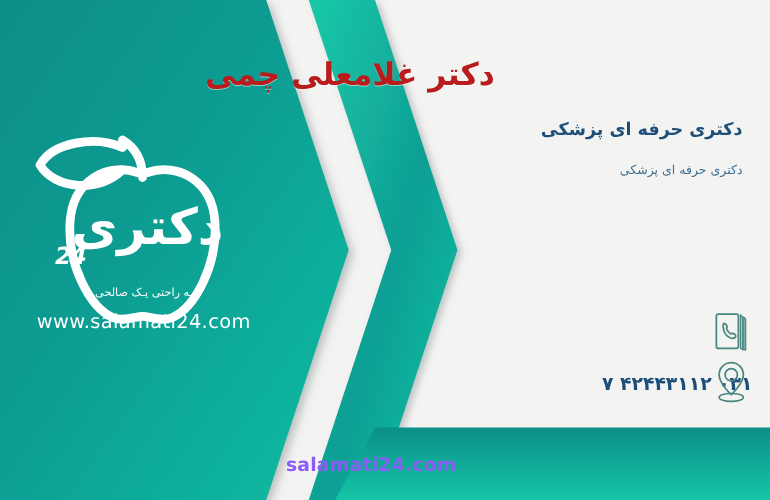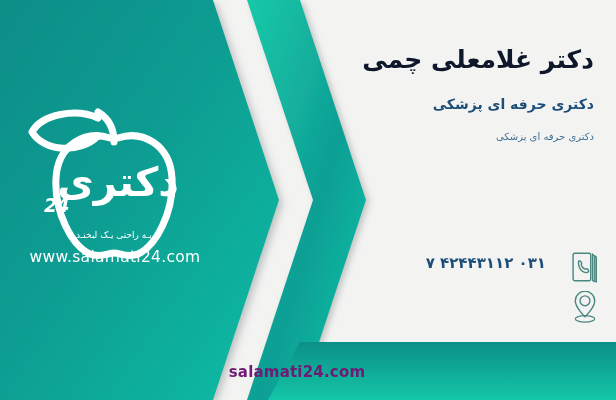--- a/index.html
+++ b/index.html
@@ -18,22 +18,22 @@
   }
 
   
   .geo{position:absolute;inset:0;width:616px;height:400px;}
 
   
   .doctor-name{
     position:absolute;
     top:44px; right:22px;
     width:430px;
-    text-align:right;
-    color:#0f172a;
+    text-align:left;
+    color:#b91c1c;
     font-size:25px;
     font-weight:bold;
     letter-spacing:0px;
     line-height:1.25;
     direction:rtl;
     white-space:nowrap;
     text-shadow:0 1px 0 rgba(255,255,255,.5);
   }
   .doctor-spec-1{
     position:absolute;
@@ -62,24 +62,24 @@
     position:absolute;
     right:14px;
     width:470px;
     direction:rtl;
   }
   .contact.phone{ top:248px; }
   .contact.addr { top:288px; }
 
   .crow{
     display:flex;
-    flex-direction:row;
+    flex-direction:column;
     align-items:flex-start;
     justify-content:flex-start;
-    gap:22px;
+    gap:10px;
   }
   .cicon{
     flex:0 0 34px;
     width:34px;height:38px;
     display:flex;align-items:center;justify-content:center;
     color:#3f7f77;
   }
   .ctext{
     flex:1 1 auto;
     text-align:right;
@@ -105,21 +105,21 @@
   .footer{
     position:absolute;
     left:0;bottom:0;
     width:616px;height:58px;
   }
   .footer-text{
     position:absolute;
     left:0;right:0;
     bottom:19px;
     text-align:center;
-    color:#701a75;
+    color:#8b5cf6;
     font-size:15px;
     font-weight:bold;
     letter-spacing:.2px;
     direction:ltr;
     padding-right:22px;
   }
 
   
   .logo{
     position:absolute;
@@ -222,21 +222,21 @@
       <path d="M96,30 C72,22 44,36 42,70 C40,104 58,138 76,146 C86,150 94,145 100,145
                C106,145 114,150 124,146 C142,138 160,104 158,70 C156,36 128,22 104,30" fill="none" stroke="#ffffff" stroke-width="7" stroke-linecap="round"></path>
 
       <path d="M100,34 C100,20 94,10 84,4" fill="none" stroke="#ffffff" stroke-width="7" stroke-linecap="round"></path>
 
       <path d="M84,10 C62,0 28,6 18,24 C30,44 66,46 84,28" fill="none" stroke="#ffffff" stroke-width="7" stroke-linecap="round" stroke-linejoin="round"></path>
     </svg>
 
     <div class="logo-word">دکتری</div>
     <div class="logo-badge24">24</div>
-    <div class="logo-tagline">بـه راحتی یـک لبخنـد</div>
+    <div class="logo-tagline">بـه راحتی یـک صالحی</div>
     <div class="logo-url">www.salamati24.com</div>
   </div>
 
   <div class="doctor-name">دکتر غلامعلی  چمی</div>
   <div class="doctor-spec-1">دکتری حرفه ای پزشکی</div>
   <div class="doctor-spec-2">دکتری حرفه ای پزشکی</div>
 
   <div class="contact phone">
     <div class="crow">
       <div class="cicon">

